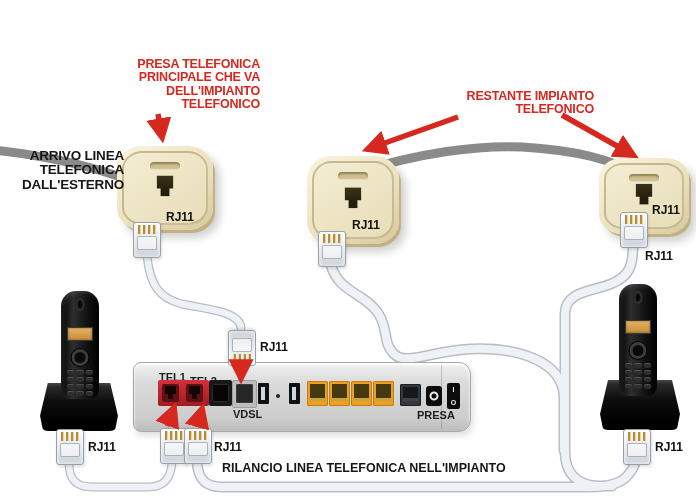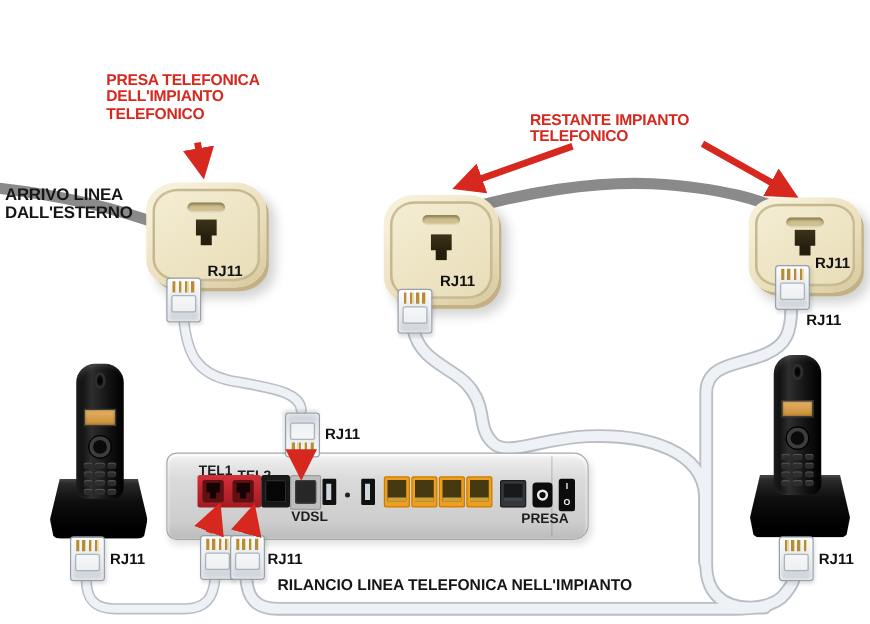--- a/index.html
+++ b/index.html
@@ -9,21 +9,21 @@
     --modem-body:#d7d7d7;
     --tel-panel-red:#c2222a;
     --ethernet-yellow:#ef9f1f;
   }
   html,body{margin:0;padding:0;background:#fff;}
   #canvas{position:relative;width:696px;height:499px;background:#fff;overflow:hidden;
           font-family:"Liberation Sans","DejaVu Sans",sans-serif;}
   svg.layer{position:absolute;left:0;top:0;pointer-events:none;}
 
   
-  .note{position:absolute;font-weight:bold;text-align:left;line-height:1.06;letter-spacing:-.2px;}
+  .note{position:absolute;font-weight:bold;text-align:right;line-height:1.06;letter-spacing:-.2px;}
   .note.red{color:var(--annotation-red);font-size:12.5px;}
   .note.black{color:#161616;font-size:13.5px;}
   .rj11{position:absolute;font-weight:bold;font-size:12px;color:#111;letter-spacing:0;}
   .rilancio{position:absolute;font-weight:bold;font-size:12.5px;color:#161616;white-space:nowrap;}
 
   
   .socket{position:absolute;border-radius:26%;
     background:linear-gradient(145deg,#f7f0d8 15%,#eadfbc 60%,#d8c89c);
     box-shadow:3px 4px 0 -1px #c3b183, 7px 8px 9px rgba(0,0,0,.18);}
   .socket .face{position:absolute;inset:5px;border-radius:24%;
@@ -276,28 +276,30 @@
       <path d="M458,117 L368,149" marker-end="url(#ah)"></path>
       <path d="M562,115 L633,155" marker-end="url(#ah)"></path>
       <path d="M241,362 L241,378" marker-end="url(#ah)"></path>
       <path d="M167,426 L174,408" marker-end="url(#ah)"></path>
       <path d="M197,427 L202,409" marker-end="url(#ah)"></path>
     </g>
   </svg>
 
   <div class="note red" style="left:85px;top:58px;width:175px;">
     <div>PRESA TELEFONICA</div>
+    <div>PRINCIPALE CHE VA</div>
     <div>DELL'IMPIANTO TELEFONICO</div>
   </div>
   <div class="note red" style="left:424px;top:90px;width:170px;">
     <div>RESTANTE IMPIANTO</div>
     <div>TELEFONICO</div>
   </div>
   <div class="note black" style="left:4px;top:149px;width:120px;">
     <div>ARRIVO LINEA</div>
+    <div>TELEFONICA</div>
     <div>DALL'ESTERNO</div>
   </div>
   <div class="rilancio" style="left:222px;top:461px;">RILANCIO LINEA TELEFONICA NELL'IMPIANTO</div>
 
   <span class="rj11" style="left:166px;top:210px;">RJ11</span>
   <span class="rj11" style="left:352px;top:218px;">RJ11</span>
   <span class="rj11" style="left:652px;top:203px;">RJ11</span>
   <span class="rj11" style="left:645px;top:249px;">RJ11</span>
   <span class="rj11" style="left:260px;top:340px;">RJ11</span>
   <span class="rj11" style="left:88px;top:440px;">RJ11</span>

